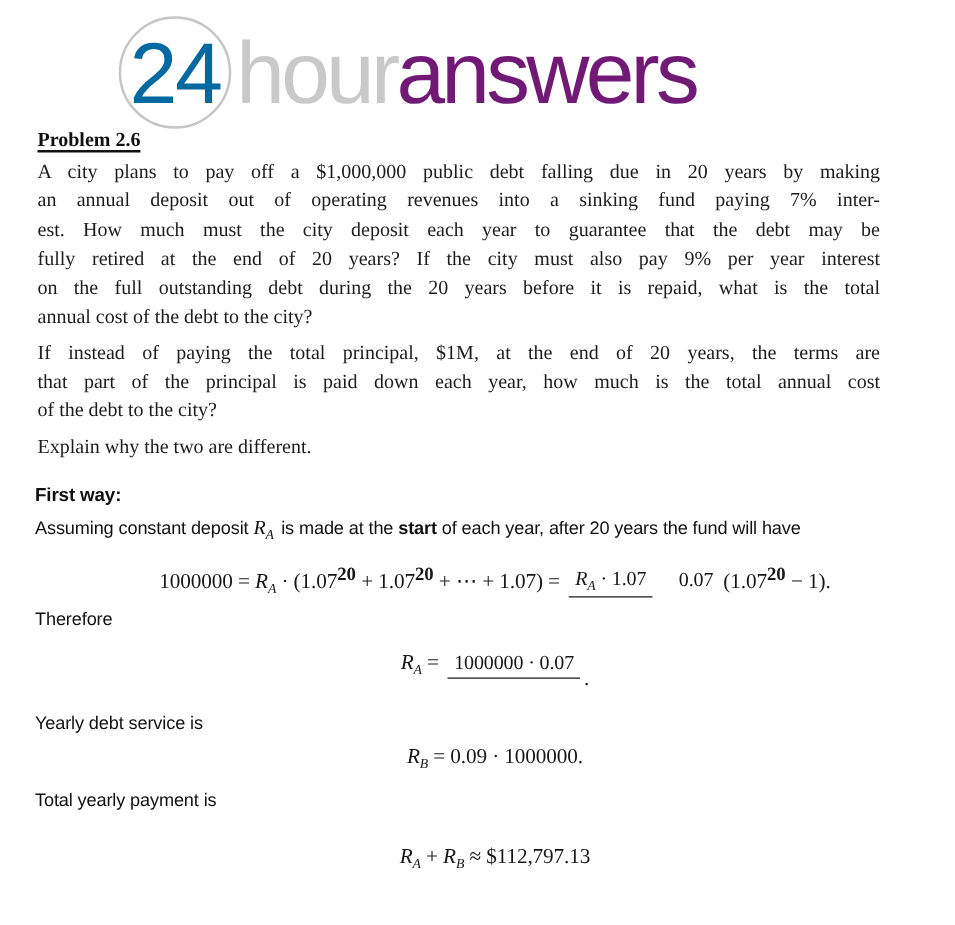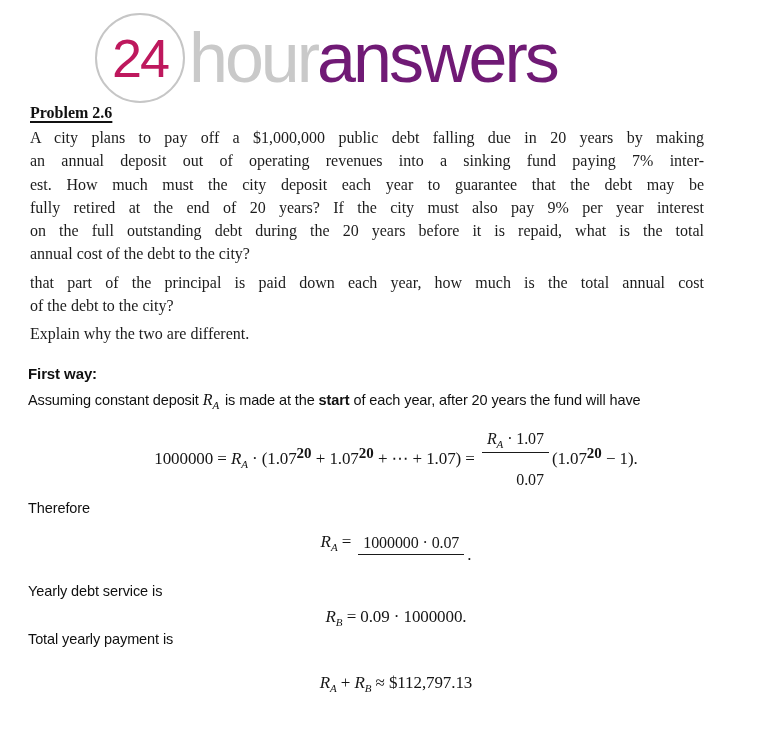--- a/index.html
+++ b/index.html
@@ -21,22 +21,22 @@
   .logo-circle {
     width:90px; height:90px;
     border:2px solid #c6c6c6;
     border-radius:50%;
     box-sizing:border-box;
     display:flex; align-items:center; justify-content:center;
     flex:0 0 auto;
   }
   .logo-24 {
     font-family:"Liberation Sans", sans-serif;
-    font-size:54px; line-height:1;
-    color:#be185d;
+    font-size:69px; line-height:1;
+    color:#0369a1;
     letter-spacing:-2px;
     text-align:center;
   }
   .logo-word {
     font-family:"Liberation Sans", sans-serif;
     font-size:70px; line-height:1;
     letter-spacing:-3px;
     margin-left:4px;
     white-space:nowrap;
   }
@@ -69,21 +69,21 @@
     font-size:14.5px;
     color:#101010;
     margin-left:28px;
     letter-spacing:-0.1px;
   }
   .sol-line { line-height:20px; }
   .first-way { margin-top:18px; font-weight:bold; font-size:15px; }
   .assume-line { margin-top:6px; }
   .therefore  { margin-top:8px; }
   .yearly-debt { margin-top:26px; }
-  .total-yearly { margin-top:1px; }
+  .total-yearly { margin-top:14px; }
   .bold { font-weight:bold; }
 
   
   .ivar {
     font-family:"Liberation Serif", serif;
     font-style:italic;
     font-size:16px;
   }
   .isub {
     font-family:"Liberation Serif", serif;
@@ -103,21 +103,21 @@
     white-space:nowrap;
   }
   .eq1 { margin-top:14px; }
   .eq2 { margin-top:14px; }
   .eq3 { margin-top:6px;  }
   .eq4 { margin-top:24px; }
   .mvar { font-style:italic; }
   .msub { font-style:italic; font-size:11px; vertical-align:-4px; }
   .eqwrap sup { font-size:15px; vertical-align:6px; letter-spacing:0;font-weight:bold; }
   .frac {
-    display:inline-flex; flex-direction:column; align-items:flex-end;
+    display:inline-flex; align-items:flex-start;
     vertical-align:middle;
     margin:0 3px;
     font-size:16px;
     line-height:1.25;
     gap:16px;
   }
   .frac .num { padding:0 5px 1px 5px; border-bottom:1.4px solid #1a1a1a; }
   .frac .den { padding:1px 5px 0 5px; }
   .low-dot { position:relative; top:13px; }
 </style>
@@ -137,20 +137,21 @@
 <div class="para">
   <div class="jline">A city plans to pay off a $1,000,000 public debt falling due in 20 years by making</div>
   <div class="jline">an annual deposit out of operating revenues into a sinking fund paying 7% inter-</div>
   <div class="jline">est.  How much must the city deposit each year to guarantee that the debt may be</div>
   <div class="jline">fully retired at the end of 20 years?  If the city must also pay 9% per year interest</div>
   <div class="jline">on the full outstanding debt during the 20 years before it is repaid, what is the total</div>
   <div class="jline last">annual cost of the debt to the city?</div>
 </div>
 
 <div class="para">
+  <div class="jline">If instead of paying the total principal, $1M, at the end of 20 years, the terms are</div>
   <div class="jline">that part of the principal is paid down each year, how much is the total annual cost</div>
   <div class="jline last">of the debt to the city?</div>
 </div>
 
 <div class="para">
   <div class="jline last">Explain why the two are different.</div>
 </div>
 
 <div class="solution">
 

